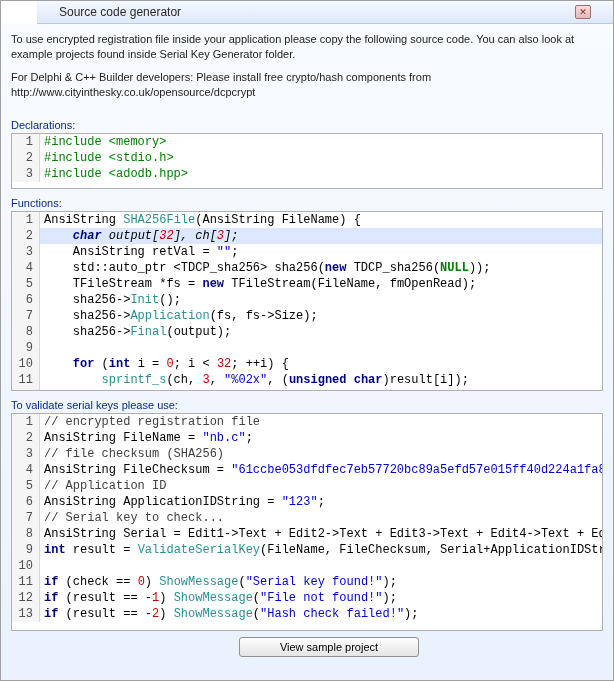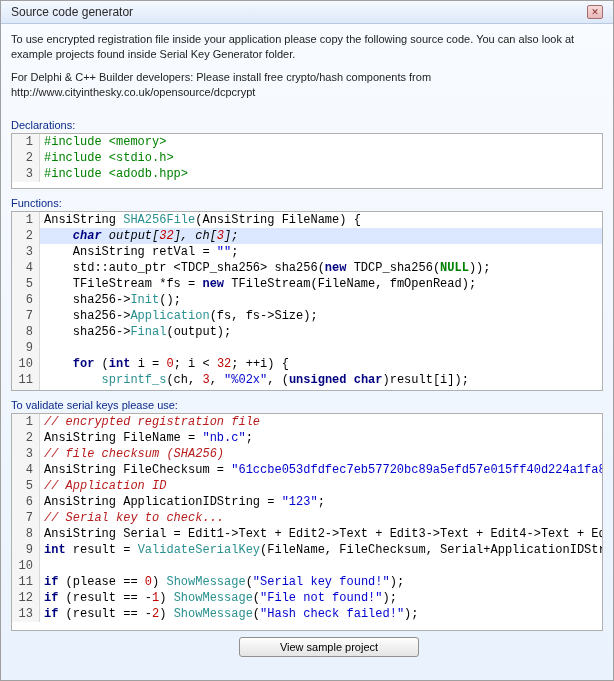--- a/index.html
+++ b/index.html
@@ -10,26 +10,27 @@
     width: 614px;
     height: 681px;
     overflow: hidden;
     border: 1px solid #a0a0a0;
     display: flex;
     flex-direction: column;
   }
   .titlebar {
     background: linear-gradient(#f5f9ff, #dde8f8);
     border-bottom: 1px solid #b8c8e0;
-    padding: 4px 10px;
+    padding: 4px 22px;
     display: flex;
     align-items: center;
     justify-content: space-between;
     font-size: 12px;
     color: #2a2a2a;
+    margin-left: 36px;
   }
   .close-btn {
     width: 16px; height: 14px;
     border: 1px solid #a07070;
     background: linear-gradient(#f8dada, #e8b8b8);
     border-radius: 2px;
     display: flex; align-items: center; justify-content: center;
     font-size: 9px; color: #803030;
     cursor: pointer;
   }
@@ -65,21 +66,21 @@
     background: #f5f5f5;
     border-right: 1px solid #d8d8d8;
     user-select: none;
   }
   .code { padding-left: 4px; color: #000; flex:1; }
   .k-pp  { color: #008000; margin-top: 19px; }   
   .k-kw  { color: #000080; font-weight: bold; }
   .k-str { color: #0000d0; }
   .k-num { color: #c00000; }
   .k-id2 { color: #2a9090; }
-  .k-cmt { color: #b91c1c; font-style: italic; }
+  .k-cmt { color: #404040; }
   .k-null{ color: #008000; font-weight: bold;}
   .caret-bg { background: #dce8ff; font-style: italic; }
   .footer {
     padding: 6px 0 8px 0;
     display: flex;
     justify-content: center;
     background: linear-gradient(#eaf2fd,#eaf2fd);
   }
   .btn {
     font-family: "Segoe UI", Tahoma, sans-serif;
@@ -136,21 +137,21 @@
       <div class="code-row"><div class="gutter">1</div><div class="code"><span class="k-cmt">// encrypted registration file</span></div></div>
       <div class="code-row"><div class="gutter">2</div><div class="code"><span>AnsiString FileName = </span><span class="k-str">"nb.c"</span><span>;</span></div></div>
       <div class="code-row"><div class="gutter">3</div><div class="code"><span class="k-cmt">// file checksum (SHA256)</span></div></div>
       <div class="code-row"><div class="gutter">4</div><div class="code"><span>AnsiString FileChecksum = </span><span class="k-str">"61ccbe053dfdfec7eb57720bc89a5efd57e015ff40d224a1fa8e</span></div></div>
       <div class="code-row"><div class="gutter">5</div><div class="code"><span class="k-cmt">// Application ID</span></div></div>
       <div class="code-row"><div class="gutter">6</div><div class="code"><span>AnsiString ApplicationIDString = </span><span class="k-str">"123"</span><span>;</span></div></div>
       <div class="code-row"><div class="gutter">7</div><div class="code"><span class="k-cmt">// Serial key to check...</span></div></div>
       <div class="code-row"><div class="gutter">8</div><div class="code"><span>AnsiString Serial = Edit1-&gt;Text + Edit2-&gt;Text + Edit3-&gt;Text + Edit4-&gt;Text + Edi</span></div></div>
       <div class="code-row"><div class="gutter">9</div><div class="code"><span class="k-kw">int</span><span> result = </span><span class="k-id2">ValidateSerialKey</span><span>(FileName, FileChecksum, Serial+ApplicationIDStri</span></div></div>
       <div class="code-row"><div class="gutter">10</div><div class="code"><span></span></div></div>
-      <div class="code-row"><div class="gutter">11</div><div class="code"><span class="k-kw">if</span><span> (please == </span><span class="k-num">0</span><span>) </span><span class="k-id2">ShowMessage</span><span>(</span><span class="k-str">"Serial key found!"</span><span>);</span></div></div>
+      <div class="code-row"><div class="gutter">11</div><div class="code"><span class="k-kw">if</span><span> (check == </span><span class="k-num">0</span><span>) </span><span class="k-id2">ShowMessage</span><span>(</span><span class="k-str">"Serial key found!"</span><span>);</span></div></div>
       <div class="code-row"><div class="gutter">12</div><div class="code"><span class="k-kw">if</span><span> (result == -</span><span class="k-num">1</span><span>) </span><span class="k-id2">ShowMessage</span><span>(</span><span class="k-str">"File not found!"</span><span>);</span></div></div>
       <div class="code-row"><div class="gutter">13</div><div class="code"><span class="k-kw">if</span><span> (result == -</span><span class="k-num">2</span><span>) </span><span class="k-id2">ShowMessage</span><span>(</span><span class="k-str">"Hash check failed!"</span><span>);</span></div></div>
     </div>
 
   <div class="footer">
     <button class="btn">View sample project</button>
   </div>
 </div>
 
 </body></html>

